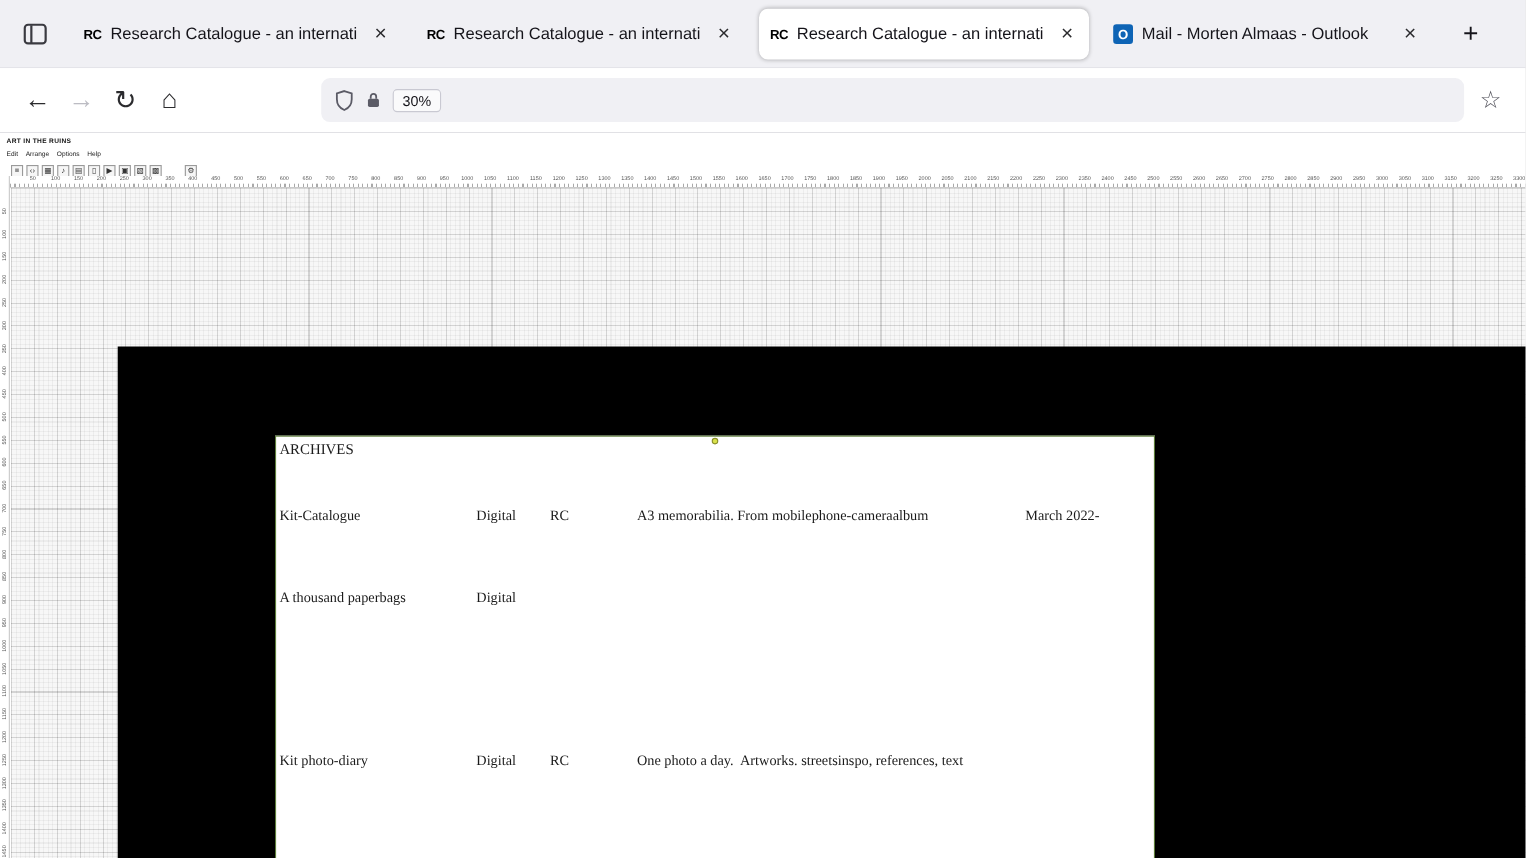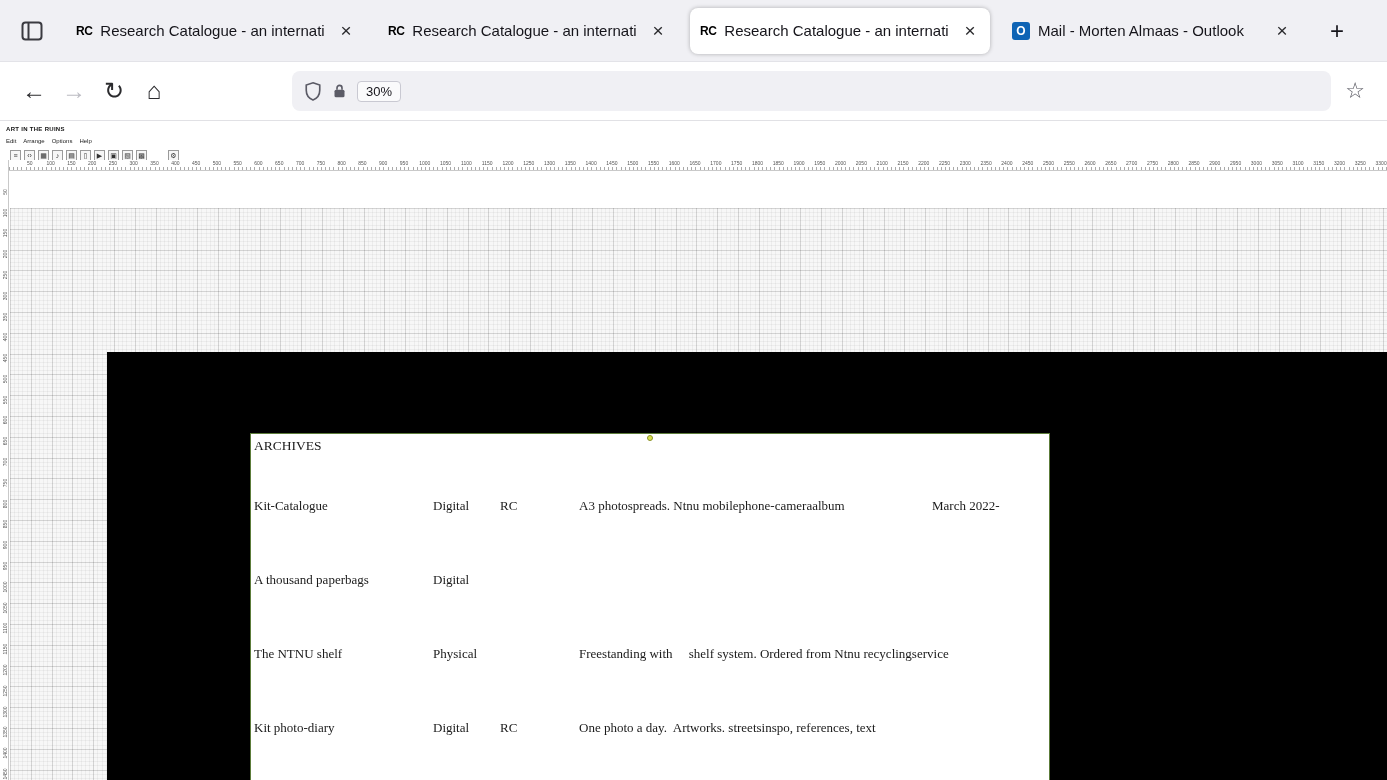--- a/index.html
+++ b/index.html
@@ -59,21 +59,21 @@
              border-right:1px solid #c9c9c9; overflow:hidden; }
   .vr-num { position:absolute; left:-3px; width:15px; text-align:center; font-size:5px; color:#555;
             transform:translateY(-50%) rotate(-90deg); }
 
   
   .canvas { position:absolute; left:10px; right:0; top:50px; bottom:0; background-color:#f7f7f7;
     background-image:
       repeating-linear-gradient(to right,  rgba(0,0,0,.045) 0 1px, transparent 1px 4.16px),
       repeating-linear-gradient(to bottom, rgba(0,0,0,.045) 0 1px, transparent 1px 4.16px),
       repeating-linear-gradient(to right,  rgba(0,0,0,.11) 0 1px, transparent 1px 20.8px),
-      repeating-linear-gradient(to bottom, rgba(0,0,0,.11) 0 1px, transparent 1px 20.8px); margin-top: 37px; }
+      repeating-linear-gradient(to bottom, rgba(0,0,0,.11) 0 1px, transparent 1px 20.8px); }
 
   .weave { position:absolute; left:97px; top:144px; width:1281px; height:466px; background:#000;
            overflow:hidden; }
   .content-box { position:absolute; left:143px; top:81px; width:800px; height:420px;
                  background:#fff; border:1px solid #5c7c3a;
                  font-family:"Liberation Serif", serif; color:#1a1a1a; }
   .handle { position:absolute; left:50%; top:1px; width:6px; height:6px; border-radius:50%;
             background:#d9e24b; border:1px solid #8a8f2a; transform:translateX(-50%); z-index:2; }
   .box-heading { position:absolute; left:3px; top:4px; font-size:13.5px; }
   .hrow { position:absolute; left:0; right:0; height:16px; font-size:13px; }
@@ -270,38 +270,31 @@
   <div class="canvas">
     <div class="weave">
       <div class="content-box">
         <div class="handle"></div>
         <div class="box-heading">ARCHIVES</div>
 
         <div class="hrow" style="top:64px">
           <span class="c c-name">Kit-Catalogue</span>
           <span class="c c-medium">Digital</span>
           <span class="c c-tag">RC</span>
-          <span class="c c-desc">A3 photospreads. Ntnu mobilephone-cameraalbum</span>
+          <span class="c c-desc">A3 memorabilia. From mobilephone-cameraalbum</span>
           <span class="c c-date">March 2022-</span>
         </div>
 
         <div class="hrow" style="top:138px">
           <span class="c c-name">A thousand paperbags</span>
           <span class="c c-medium">Digital</span>
           <span class="c c-tag"></span>
           <span class="c c-date"></span>
         </div>
 
-        <div class="hrow" style="top:212px">
-          <span class="c c-name">The NTNU shelf</span>
-          <span class="c c-medium">Physical</span>
-          <span class="c c-tag"></span>
-          <span class="c c-desc">Freestanding with     shelf system. Ordered from Ntnu recyclingservice</span>
-          <span class="c c-date"></span>
-        </div>
 
         <div class="hrow" style="top:286px">
           <span class="c c-name">Kit photo-diary</span>
           <span class="c c-medium">Digital</span>
           <span class="c c-tag">RC</span>
           <span class="c c-desc">One photo a day.  Artworks. streetsinspo, references, text</span>
           <span class="c c-date"></span>
         </div>
 
       </div>

